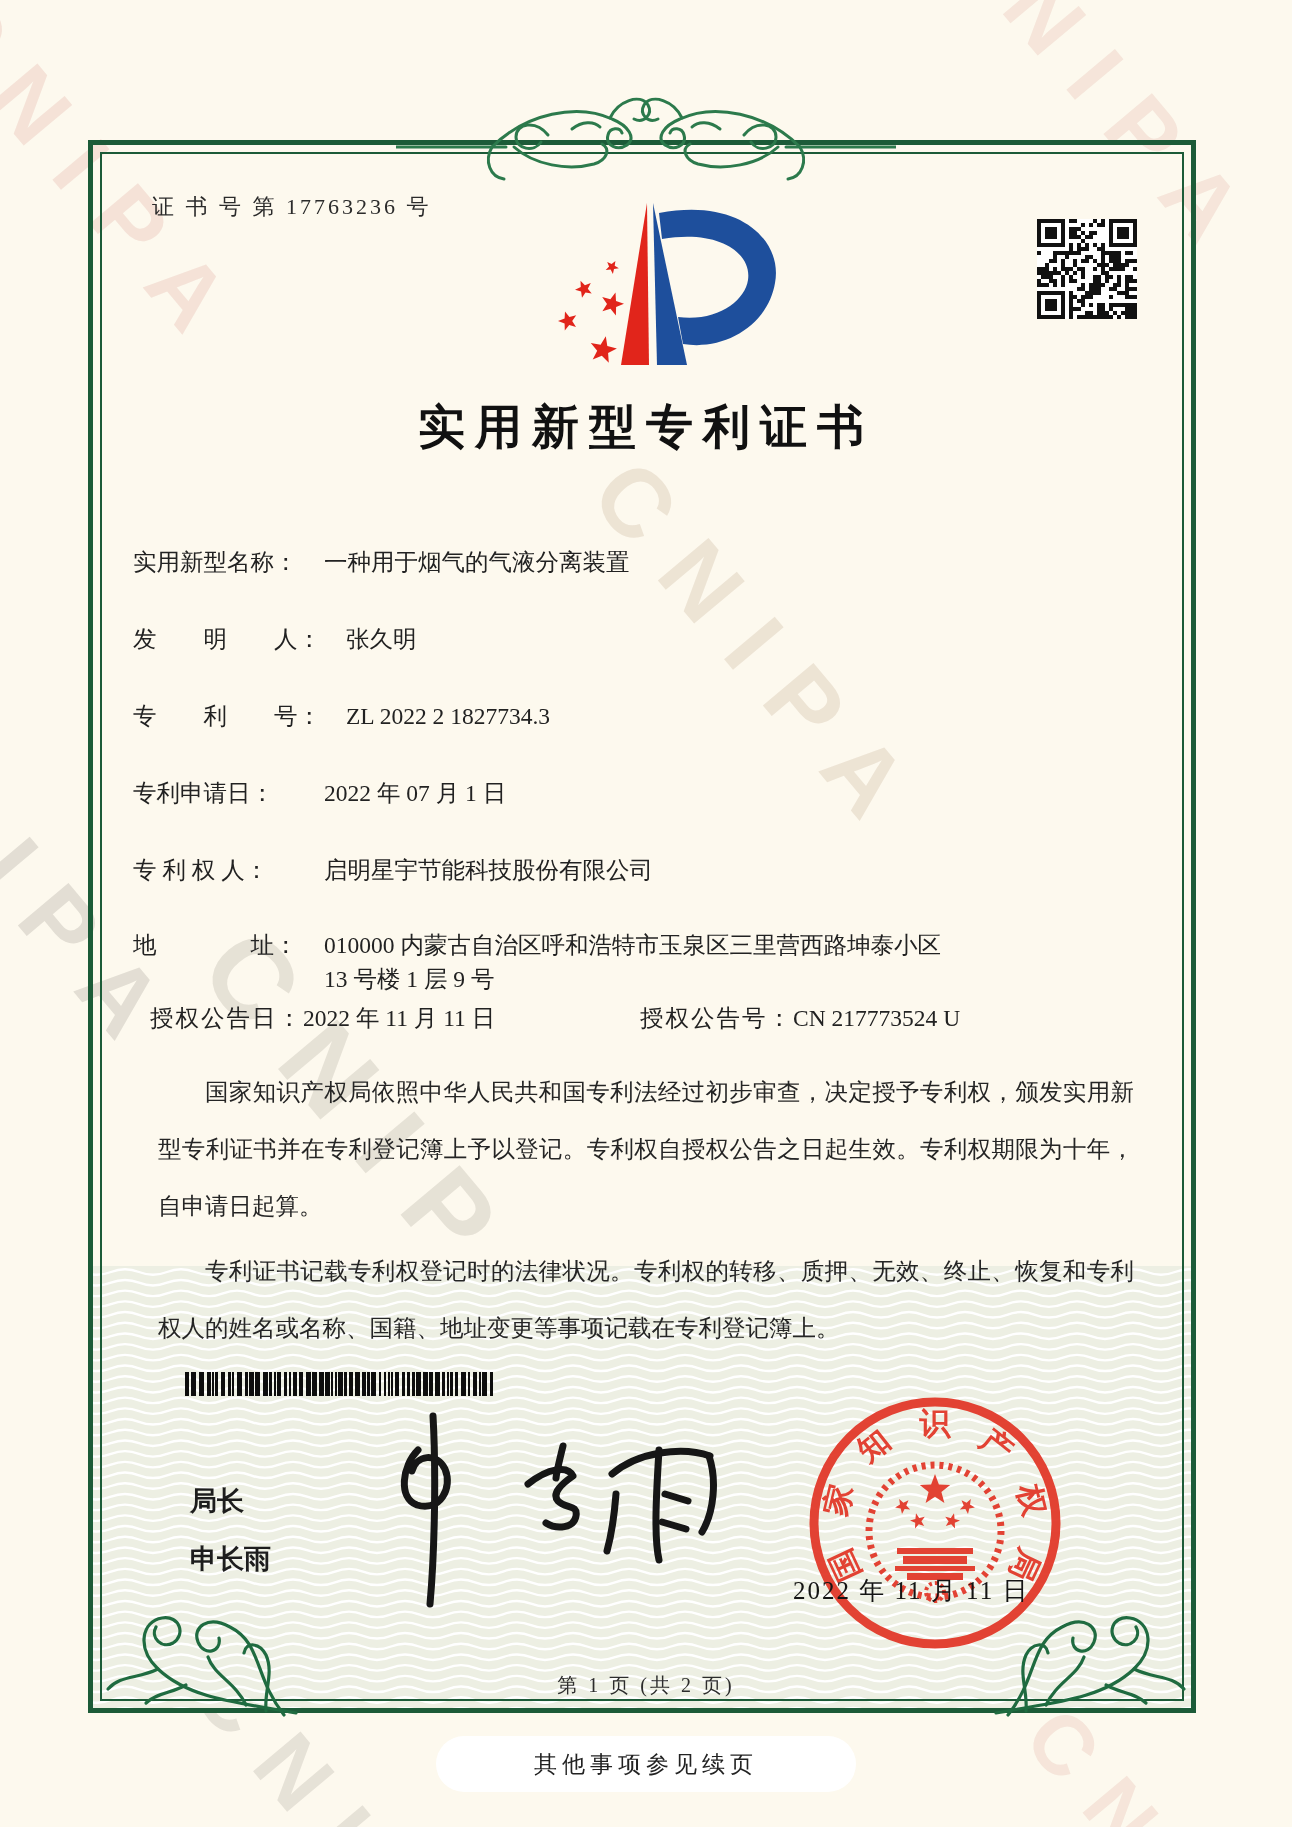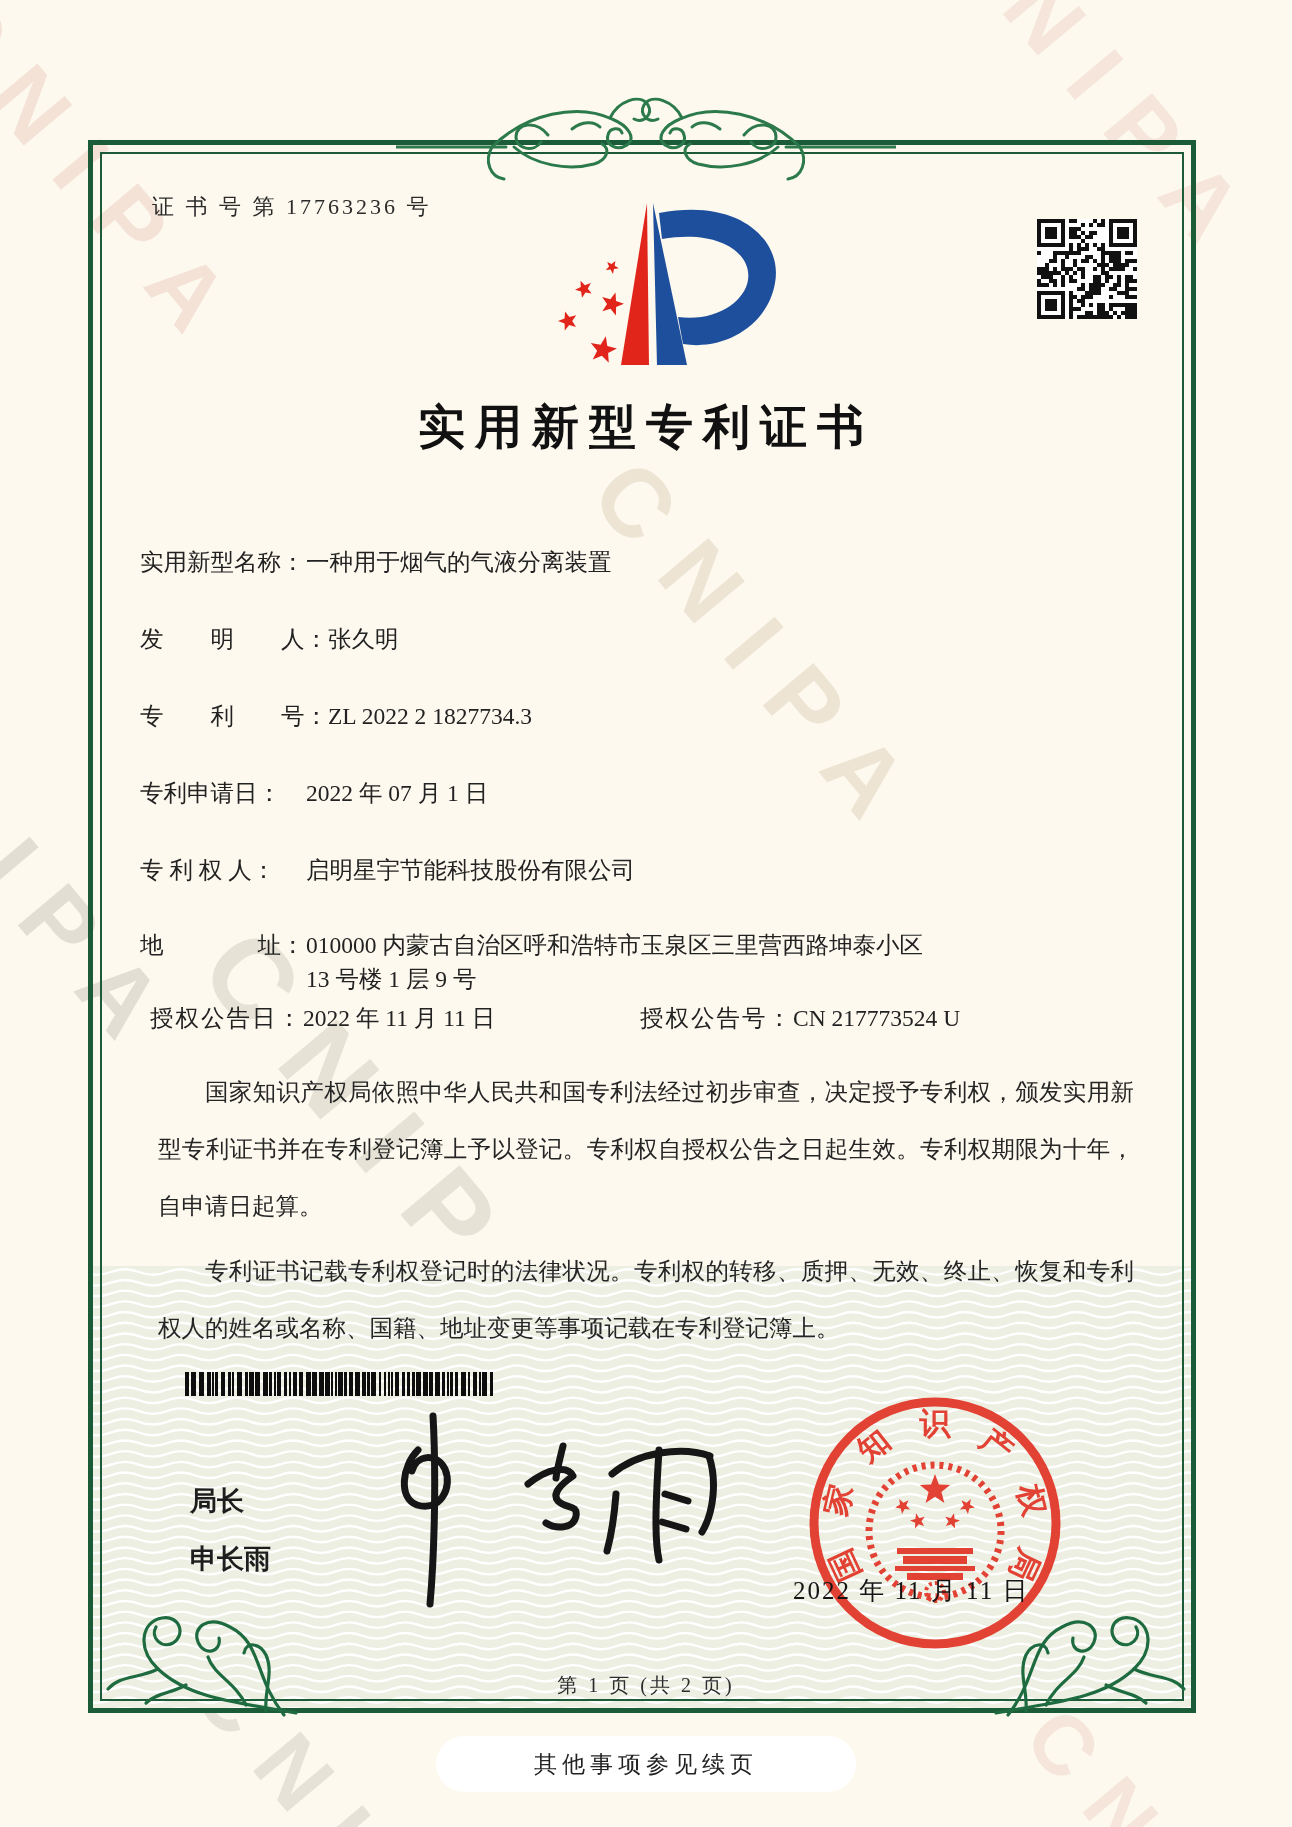--- a/index.html
+++ b/index.html
@@ -49,22 +49,22 @@
     font-size:22px;letter-spacing:3px;color:#2b2b2b;
   }
   .logo{position:absolute;left:545px;top:183px;z-index:5;}
   .qr{position:absolute;left:1037px;top:219px;width:100px;height:100px;background:#fff;}
   .title{
     position:absolute;left:0;top:396px;width:1292px;
     text-align:center;font-size:47px;font-weight:700;
     letter-spacing:10px;color:#111;
   }
   .field-row{
-    position:absolute;left:140px;width:1000px;
-    display:flex;font-size:23.5px;color:#222;line-height:34px;
+    position:absolute;left:133px;width:1000px;
+    display:flex;font-size:23.5px;color:#222;line-height:34px;gap:25px;
   }
   .field-label{flex:0 0 166px;white-space:nowrap;}
   .field-value{max-width:640px;}
   .grant-row{position:absolute;left:150px;top:1002px;width:1000px;font-size:23.5px;color:#222;}
   .grant-no-group{position:absolute;left:490px;top:0;}
   .grant-label{letter-spacing:2px;}
   .body-text{
     position:absolute;left:150px;top:1056px;width:992px;
     font-size:23.5px;line-height:57px;color:#252525;
     text-align:justify;

